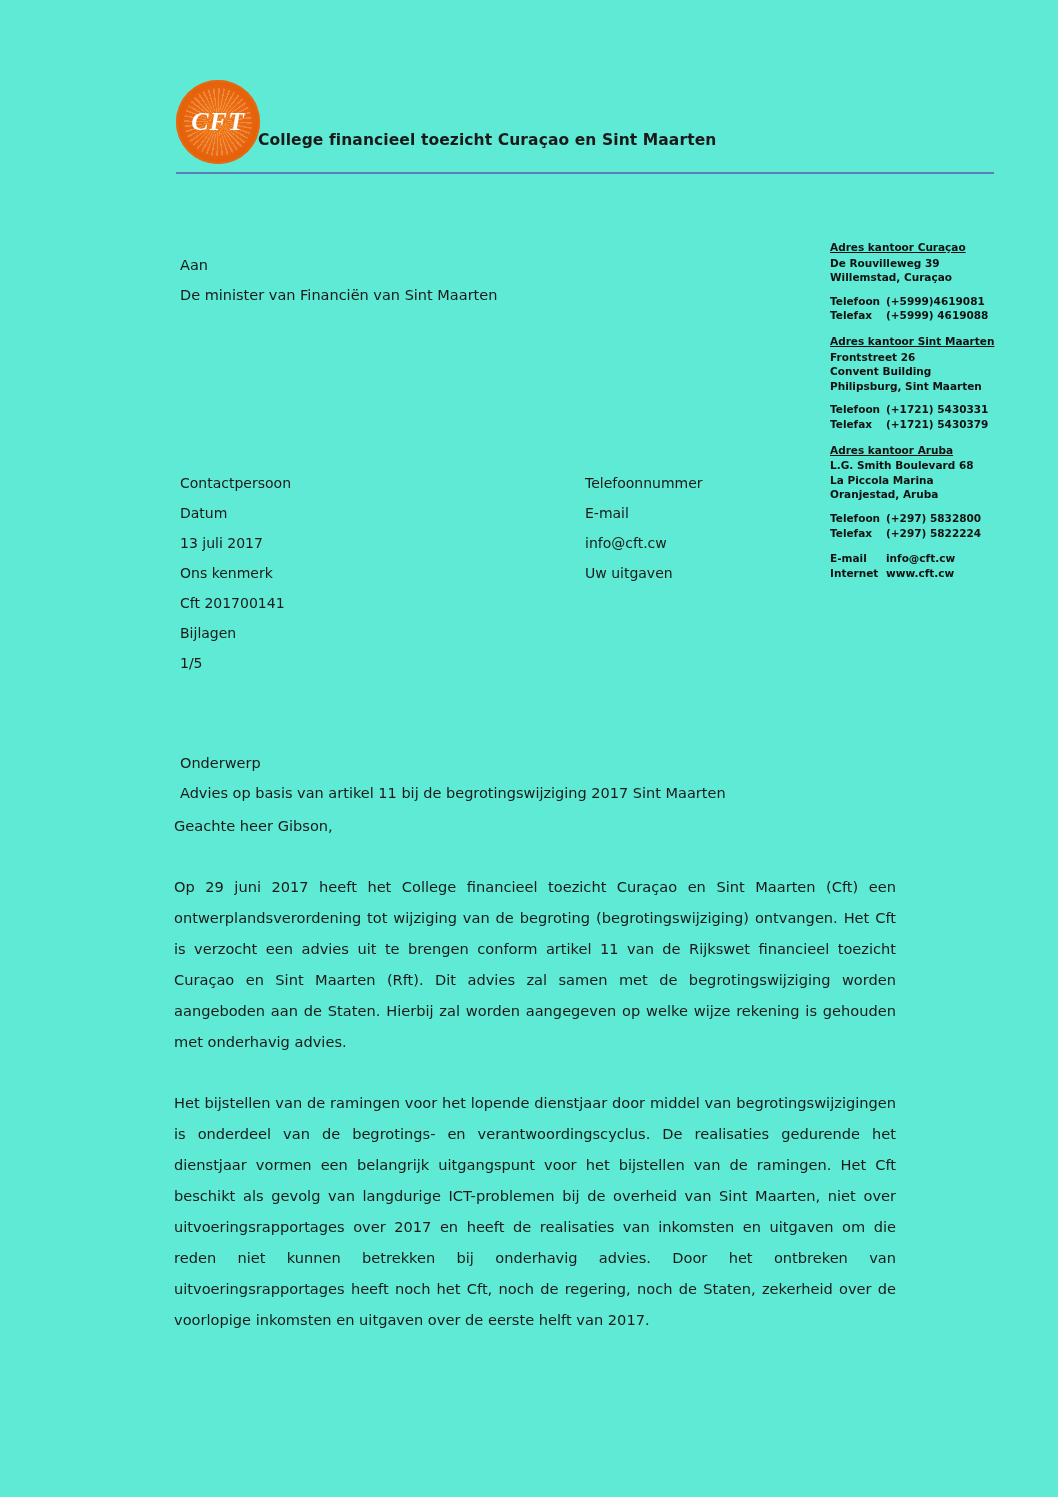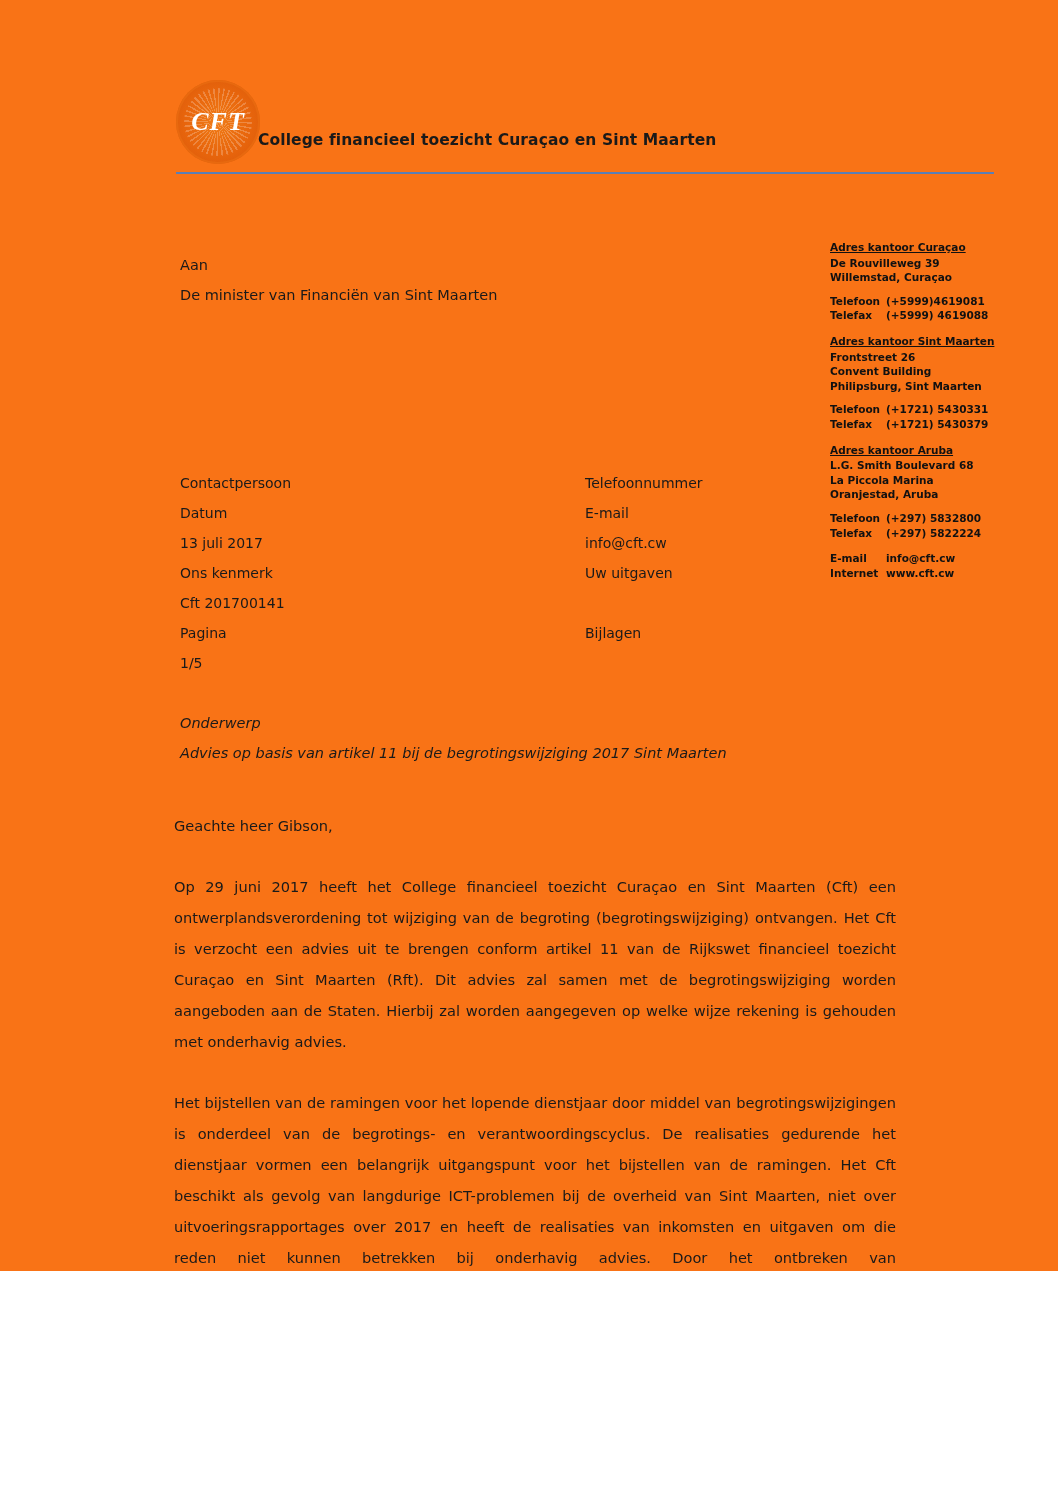--- a/index.html
+++ b/index.html
@@ -7,22 +7,22 @@
     padding: 0;
     background: #ffffff;
   }
   body {
     font-family: "DejaVu Sans", sans-serif;
     color: #000000;
   }
   .page {
     position: relative;
     width: 1058px;
-    height: 1271px;
-    background: #f97316;
+    height: 1497px;
+    background: #5eead4;
     overflow: hidden;
   }
 
   
   .header {
     position: absolute;
     left: 176px;
     top: 80px;
     width: 818px;
     height: 96px;
@@ -122,26 +122,25 @@
     color: #1a1a1a;
   }
   .meta-row { display: flex; }
   .meta-col-a { width: 405px; flex: none; }
   .meta-col-b { flex: 1; }
 
   
   .subject {
     position: absolute;
     left: 180px;
-    top: 708px;
+    top: 748px;
     width: 780px;
     font-size: 14.5px;
     line-height: 30px;
     color: #1a1a1a;
-    font-style: italic;
   }
 
   
   .body {
     position: absolute;
     left: 174px;
     top: 810px;
     width: 722px;
     font-size: 14.6px;
     line-height: 31px;
@@ -250,21 +249,20 @@
     </div>
     <div class="meta-row">
       <div class="meta-col-a">Ons kenmerk</div>
       <div class="meta-col-b">Uw uitgaven</div>
     </div>
     <div class="meta-row">
       <div class="meta-col-a">Cft 201700141</div>
       <div class="meta-col-b"></div>
     </div>
     <div class="meta-row">
-      <div class="meta-col-a">Pagina</div>
       <div class="meta-col-b">Bijlagen</div>
     </div>
     <div class="meta-row">
       <div class="meta-col-a">1/5</div>
       <div class="meta-col-b"></div>
     </div>
   </div>
 
   <div class="subject">
     <div>Onderwerp</div>

